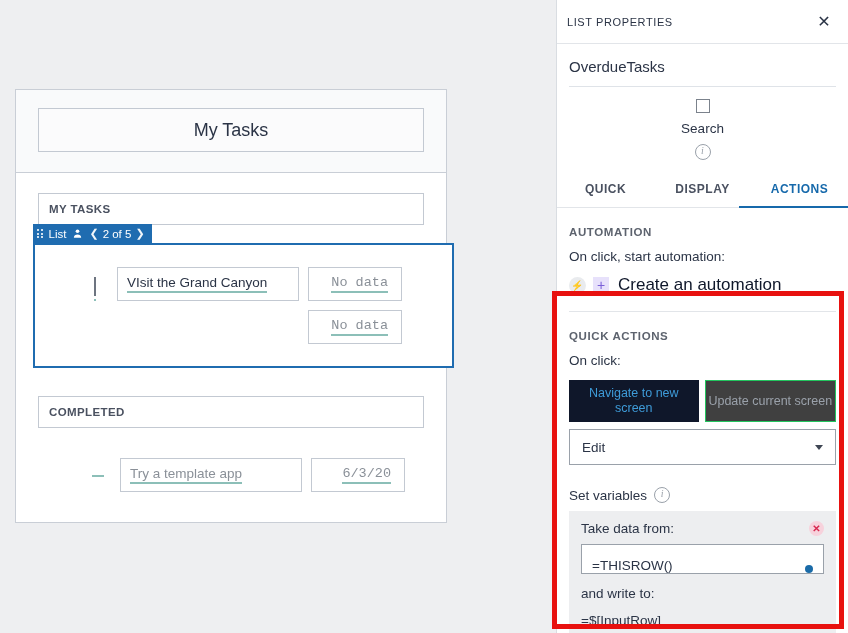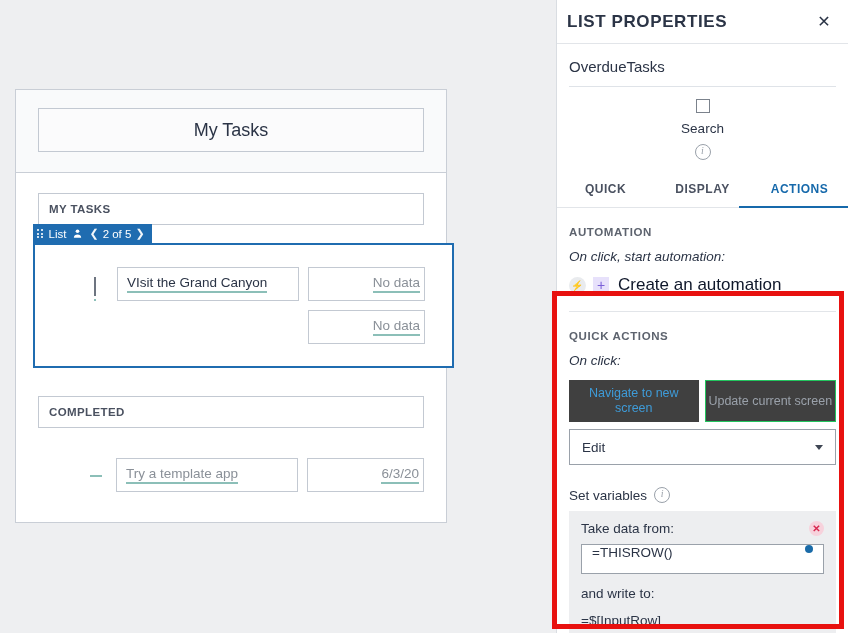--- a/index.html
+++ b/index.html
@@ -147,21 +147,21 @@
   .cell-col { display: flex; flex-direction: column; gap: 9px; }
   .cell {
     border: 1px solid #c3c9d2;
     height: 34px;
     display: flex;
     align-items: center;
     box-sizing: border-box;
     background: #ffffff;
   }
   .cell-wide { width: 182px; padding-left: 9px; }
-  .cell-narrow { width: 117px; justify-content: flex-end; padding-right: 4px; }
+  .cell-narrow { width: 94px; justify-content: flex-end; padding-right: 13px; font-family: Liberation Mono, monospace; }
   .cell-empty { border: none; background: transparent; }
   .val {
     font-size: 13.5px;
     color: #2b3446;
     border-bottom: 2.5px solid #8cbfb8;
     padding-bottom: 1px;
     line-height: 15px;
   }
   .val-muted { color: #8a9098; }
 
@@ -181,22 +181,22 @@
   .panel-head {
     height: 44px;
     border-bottom: 1px solid #e2e5e9;
     display: flex;
     align-items: center;
     padding: 0 14px 0 10px;
     box-sizing: border-box;
   }
   .panel-title {
     flex: 1;
-    font-size: 17px;
-    font-weight: bold;
+    font-size: 11px;
+    font-weight: normal;
     color: #2b3446;
     letter-spacing: 0.6px;
   }
   .close-x {
     width: 20px; height: 20px;
     display: flex; align-items: center; justify-content: center;
     color: #2b3446;
     font-size: 16px;
     line-height: 1;
     cursor: pointer;
@@ -271,21 +271,20 @@
     font-size: 11.5px;
     font-weight: bold;
     color: #5d636e;
     letter-spacing: 0.6px;
     margin: 18px 0 0 0;
   }
   .sec-sub {
     font-size: 13.5px;
     color: #2b3446;
     margin: 11px 0 0 0;
-    font-style: italic;
   }
   .auto-row {
     display: flex;
     align-items: center;
     gap: 7px;
     margin-top: 11px;
   }
   .bolt-ico {
     width: 17px; height: 17px;
     border-radius: 50%;
@@ -340,21 +339,21 @@
     box-sizing: border-box;
     display: flex;
     align-items: center;
     justify-content: center;
     text-align: center;
     font-size: 12.5px;
     line-height: 15px;
     cursor: pointer;
   }
   .toggle.on {
-    background: #404040;
+    background: #0f172a;
     color: #3e9bd8;
   }
   .toggle.off {
     background: #404040;
     border: 1px solid #22c55e;
     color: #9aa1aa;
   }
   .select-box {
     margin-top: 7px;
     height: 36px;
@@ -401,21 +400,21 @@
     display: flex; align-items: center; justify-content: center;
     cursor: pointer;
     flex: 0 0 auto;
   }
   .formula-field {
     margin-top: 8px;
     background: #ffffff;
     border: 1px solid #9aa1aa;
     height: 30px;
     display: flex;
-    align-items: flex-start;
+    align-items: flex-end;
     padding: 0 10px;
     box-sizing: border-box;
     cursor: text;
     gap: 12px;
   }
   .formula-val { flex: 1; font-size: 13.5px; color: #2b3446; }
   .blue-dot {
     width: 8px; height: 8px;
     border-radius: 50%;
     background: #1a6ba8;

